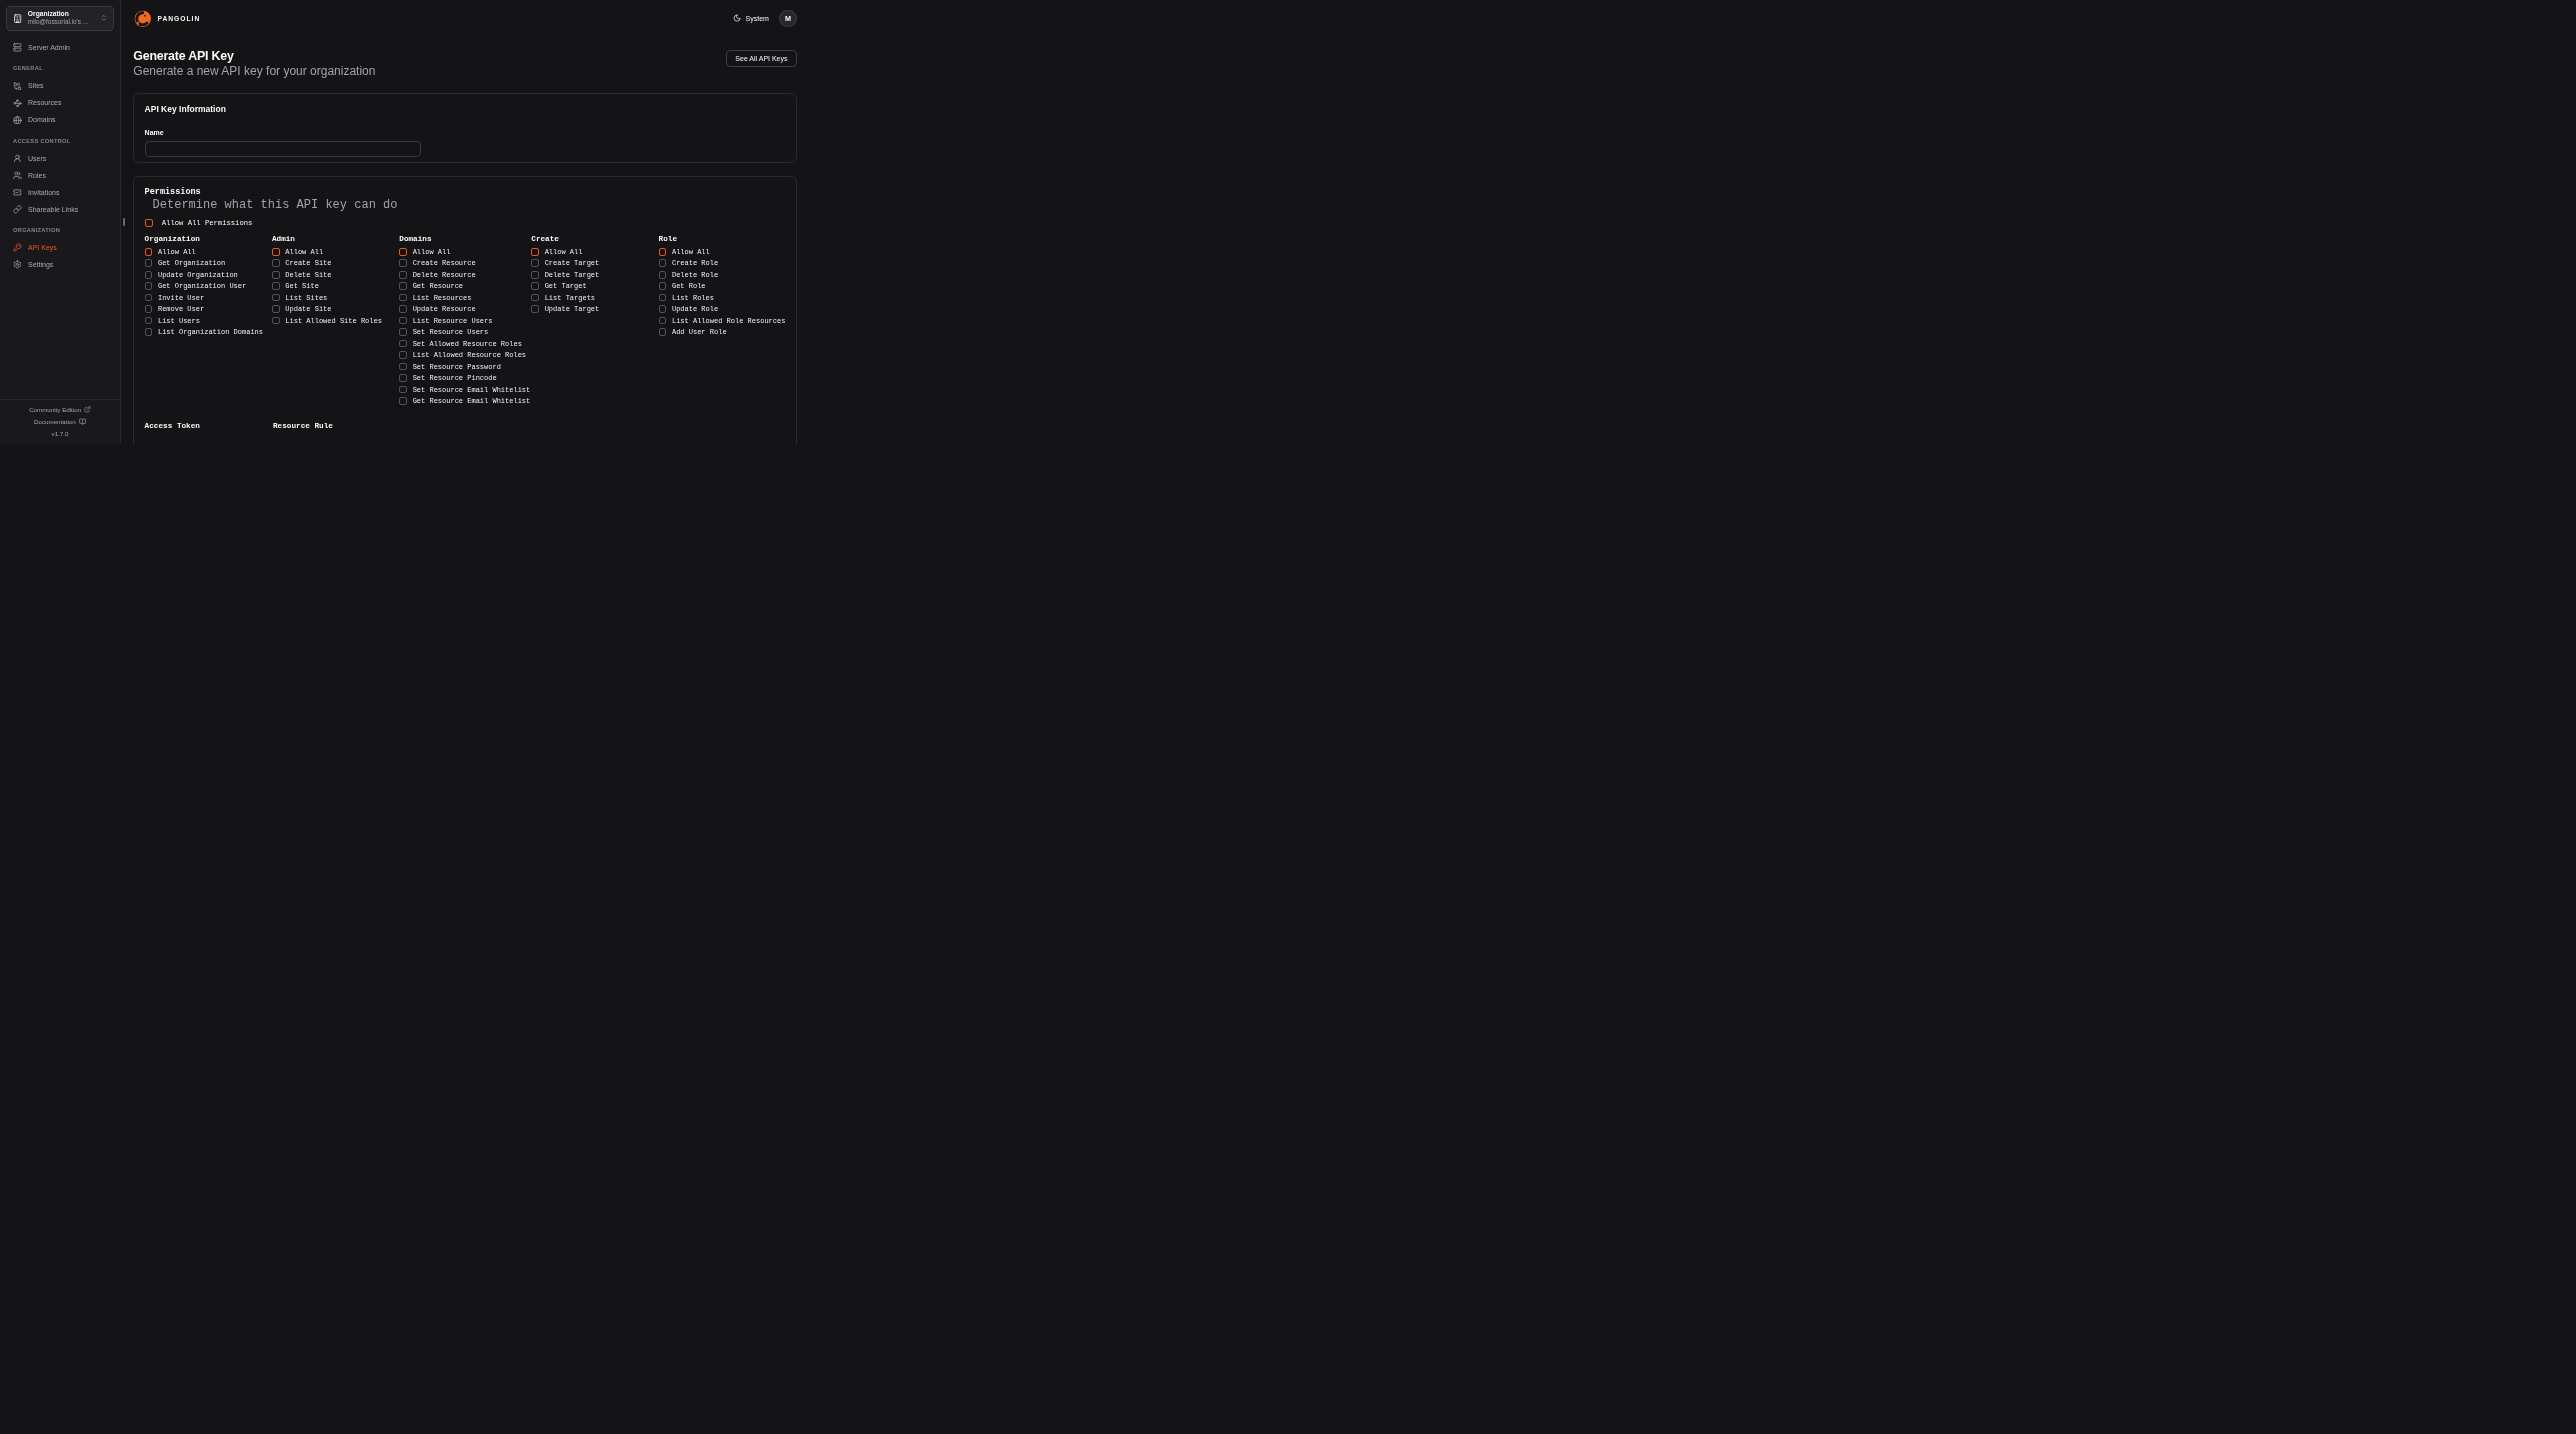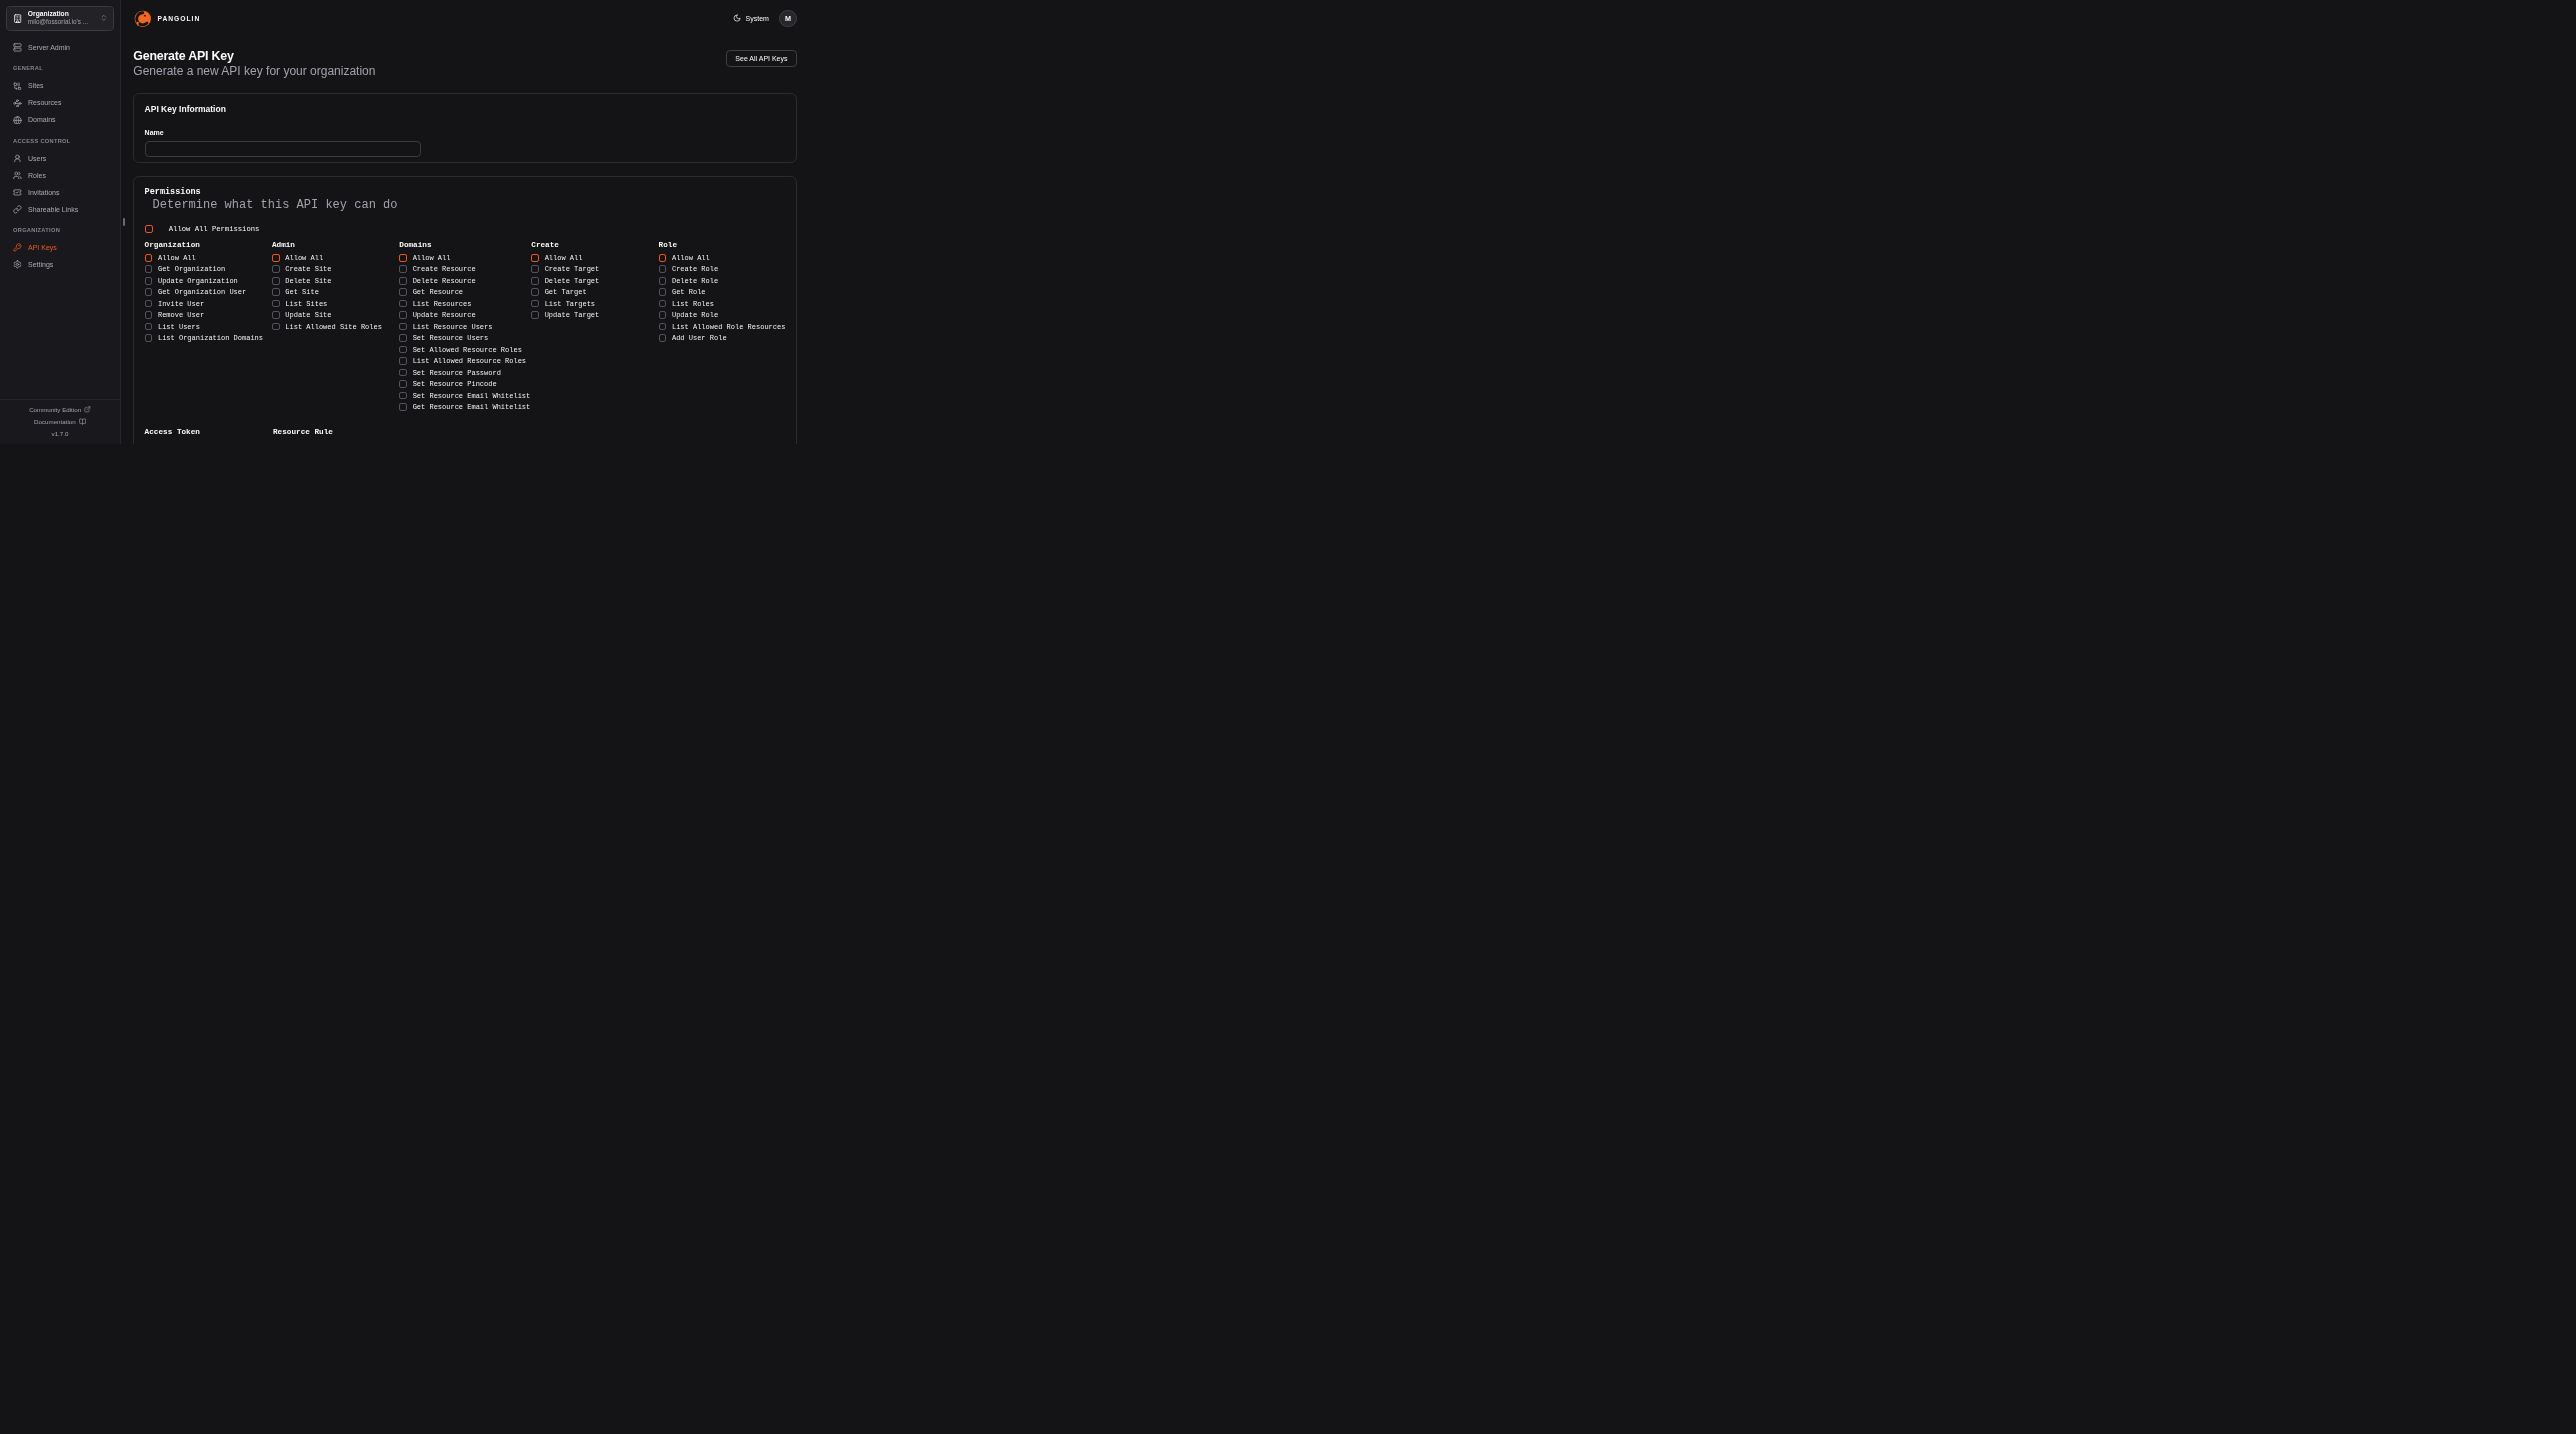--- a/index.html
+++ b/index.html
@@ -111,21 +111,21 @@
   .field-label{margin-top:14.4px;font-size:7px;font-weight:600;line-height:7.2px;display:block;}
   .text-input{
     margin-top:4.6px;width:276px;height:16.5px;
     background:transparent;border:0.5px solid var(--border-input);
     border-radius:4.1px;color:var(--text-primary);
     font-family:inherit;font-size:7px;padding:0 6.2px;outline:none;display:block;
   }
 
   .card-permissions{margin-top:13.4px;height:392px;font-family:Liberation Mono, monospace;}
   .card-sub{margin-top:3.6px;font-size:12px;color:var(--text-secondary);line-height:9.3px;margin-left:8px;}
-  .allow-all-row{margin-top:14px;display:flex;align-items:center;gap:16px;cursor:pointer;}
+  .allow-all-row{margin-top:8px;display:flex;align-items:center;gap:9px;cursor:pointer;}
   .allow-all-row .label{font-size:7.2px;font-weight:500;}
 
   .checkbox{
     width:7.7px;height:7.7px;border-radius:2.1px;flex:none;
     border:0.8px solid var(--cb-border);background:transparent;cursor:pointer;
   }
   .checkbox.accent{border-color:var(--accent);}
   .checkbox.big{width:8.2px;height:8.2px;}
 
   .perm-grid{

